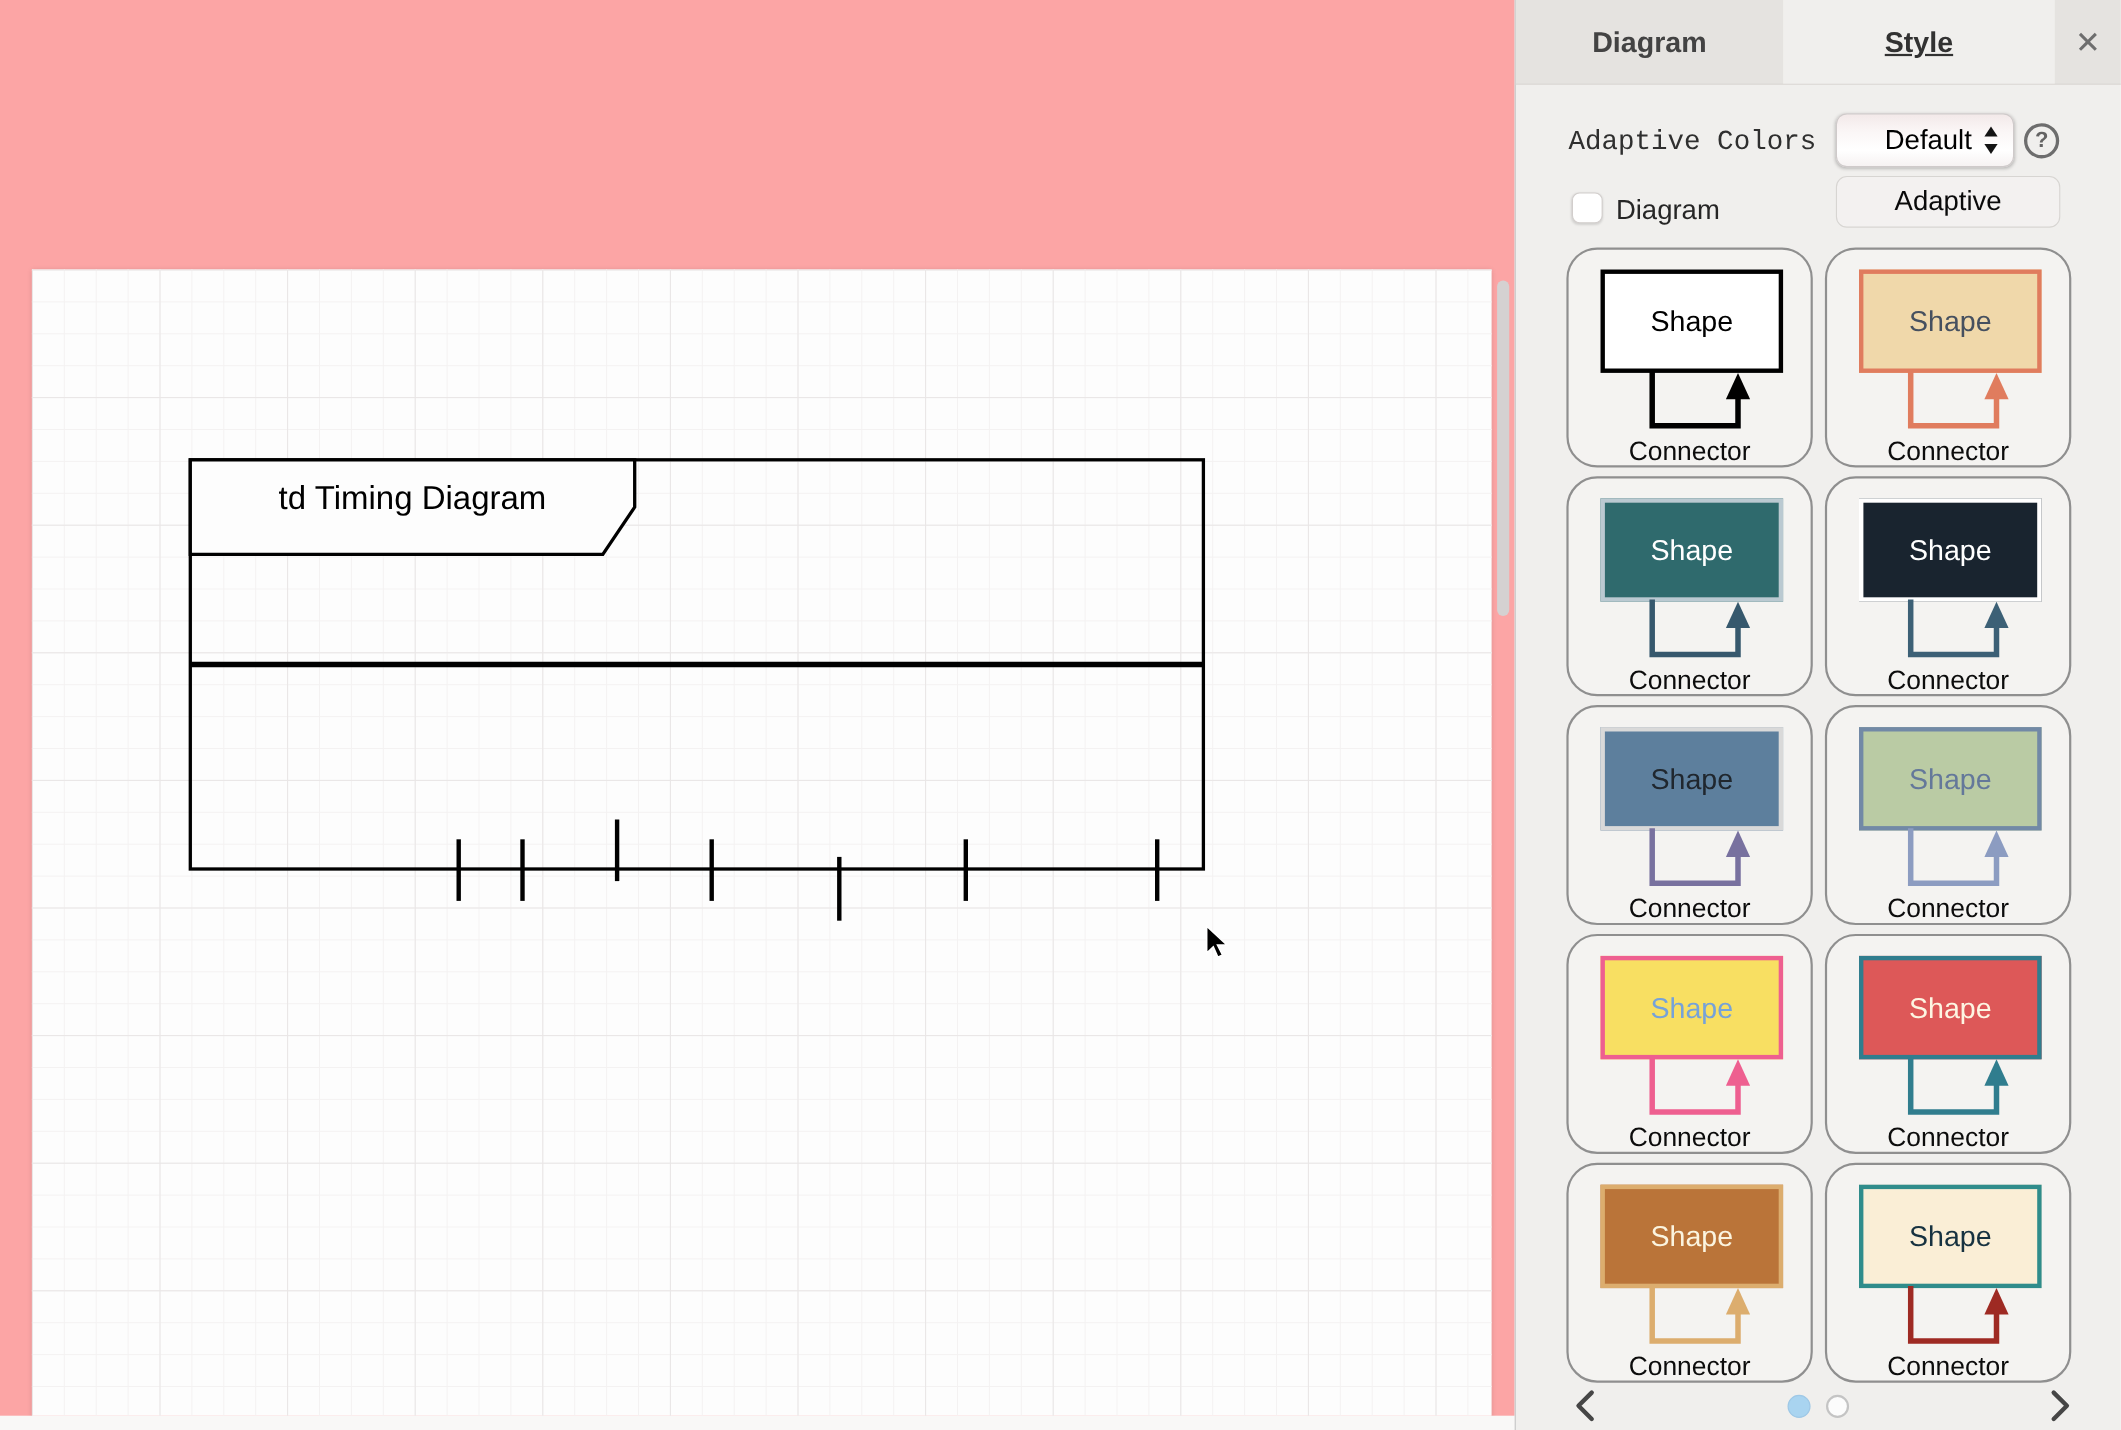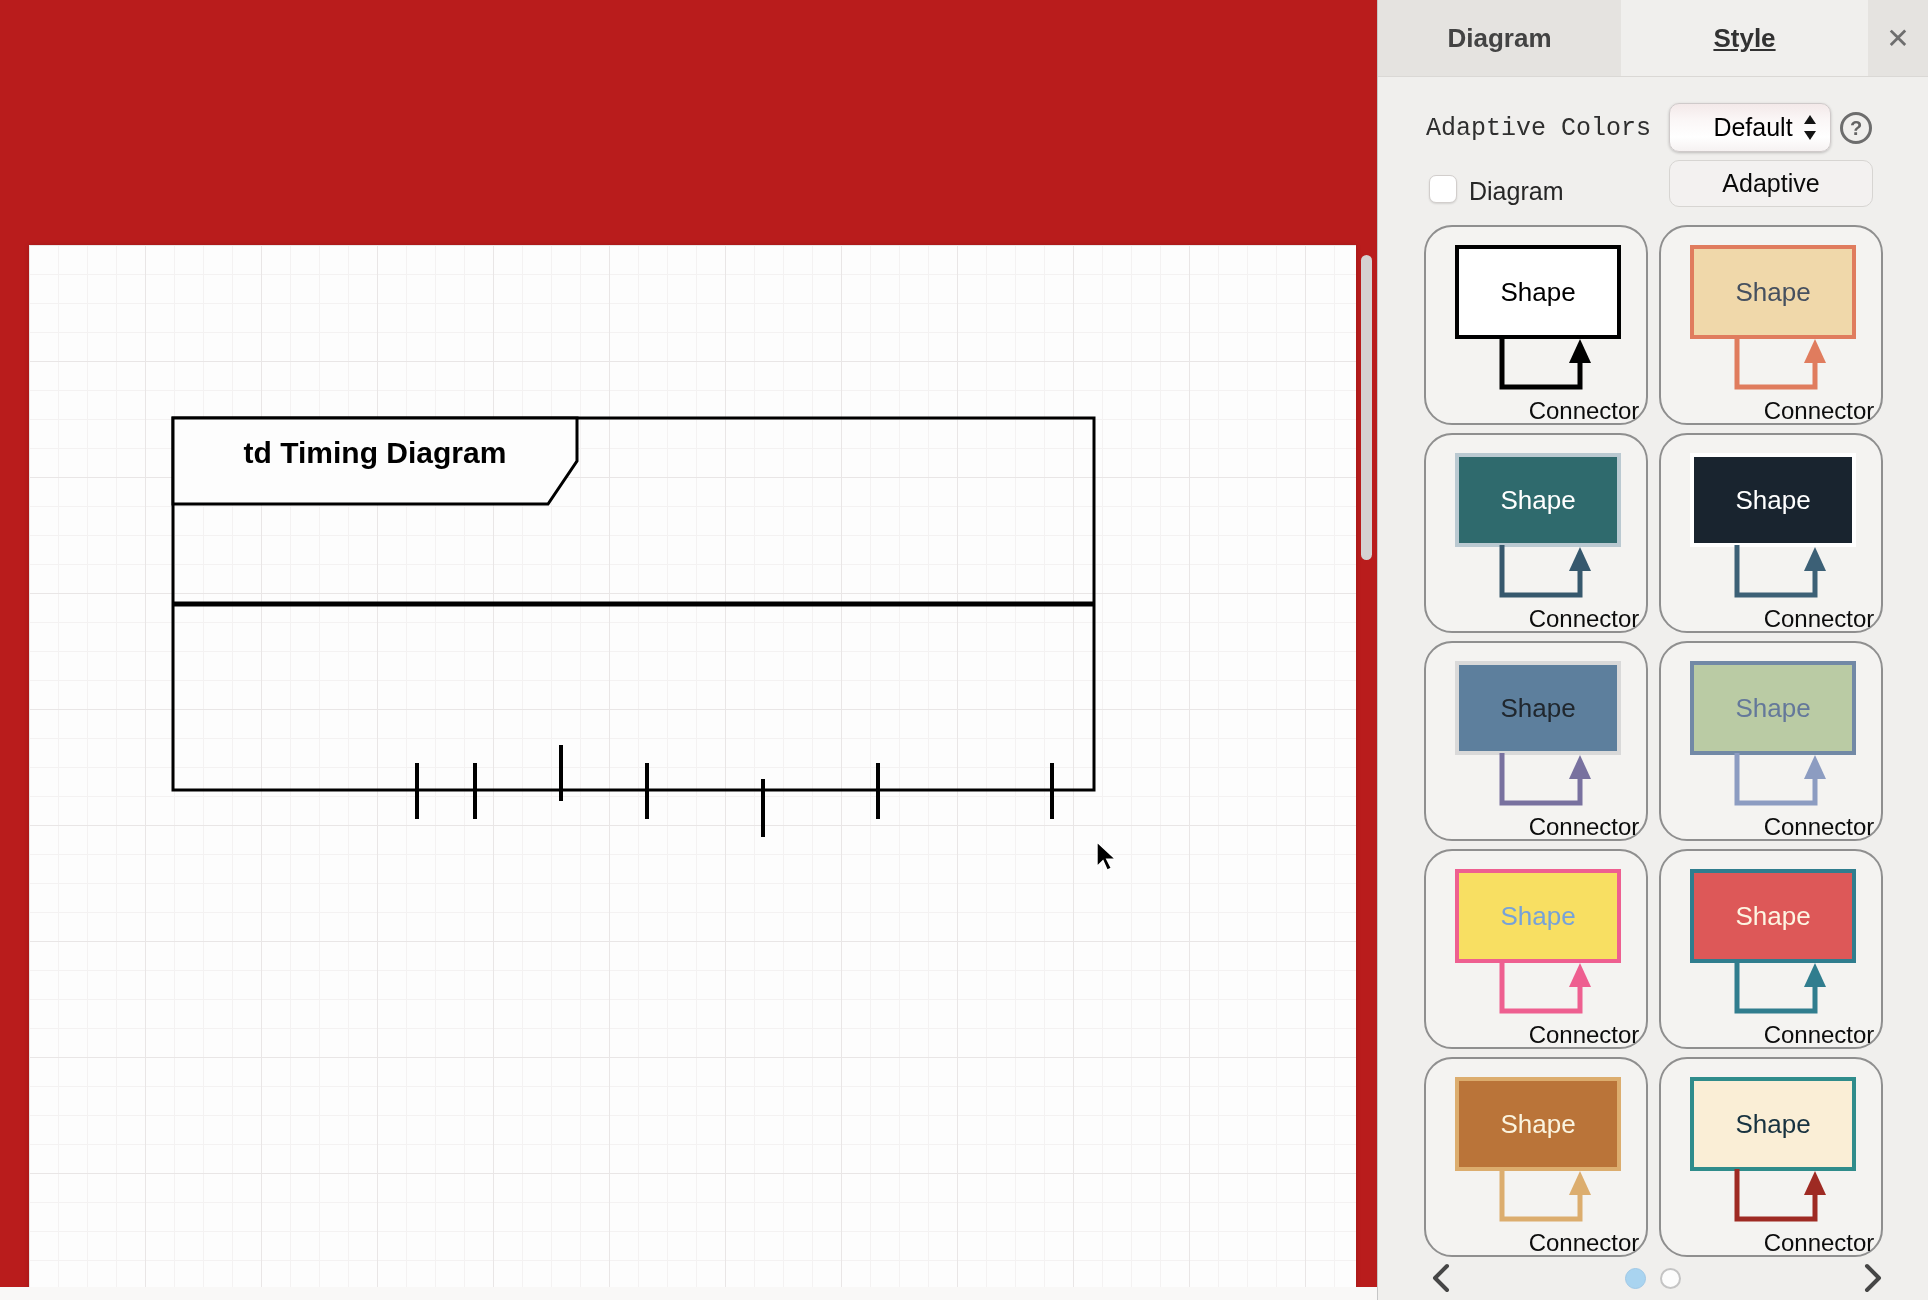--- a/index.html
+++ b/index.html
@@ -2,21 +2,21 @@
 <html><head>
 <meta charset="utf-8">
 <style>
   * { margin:0; padding:0; box-sizing:border-box; }
   html,body { width:1928px; height:1300px; overflow:hidden;
     font-family:"Liberation Sans", sans-serif; }
   body { position:relative; background:#f9f8f7; }
 
   
   .canvas { position:absolute; left:0; top:0; width:1377px; height:1287px;
-    background:#b91c1c; overflow:hidden;font-weight:bold; }
+    background:#fca5a5; overflow:hidden; }
   .page { position:absolute; left:29px; top:245px; width:1327px; height:1060px;
     background:
       linear-gradient(to right,#e9e6e6 1px,transparent 1px),
       linear-gradient(to bottom,#e9e6e6 1px,transparent 1px),
       linear-gradient(to right,#f4f2f2 1px,transparent 1px),
       linear-gradient(to bottom,#f4f2f2 1px,transparent 1px);
     background-size:116px 116px,116px 116px,29px 29px,29px 29px;
     background-color:#fdfdfd;
     box-shadow:0 0 5px rgba(0,0,0,0.15);
   }
@@ -57,21 +57,21 @@
 
   
   #style-grid { position:absolute; left:0; top:0; width:100%; }
   .card { position:absolute; width:224px; height:200px; border:2px solid #8f8f8f;
     border-radius:28px; background:#f4f3f1; }
   .card .shape { position:absolute; left:29px; top:18px; width:166px; height:94px;
     border-style:solid; border-width:4px; display:flex; align-items:center;
     justify-content:center; font-size:26px; }
   .card .conn-svg { position:absolute; left:62px; top:108px; }
   .card .conn-label { position:absolute; left:0; top:170px; width:100%;
-    text-align:center; font-size:24px; color:#0c0c0c;margin-left:48px; }
+    text-align:center; font-size:24px; color:#0c0c0c; }
 
   
   .pagination { position:absolute; left:0; top:1256px; width:100%; height:44px; }
   .dots { position:absolute; left:0; top:0; width:100%; height:100%;
     display:flex; align-items:center; justify-content:center; gap:14px; }
   .dot { width:21px; height:21px; border-radius:50%; }
   .dot.active { background:#a9d4f0; border:1px solid #9fc8e6; }
   .dot.inactive { background:#fcfcfc; border:2px solid #c4c4c4; }
   .pg-arrow { position:absolute; top:6px; }
   .pg-left { left:52px; } .pg-right { right:44px; }

